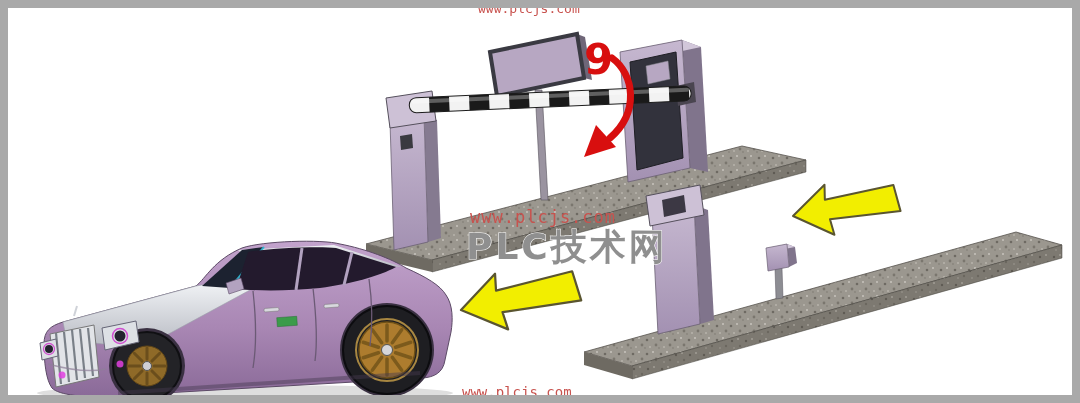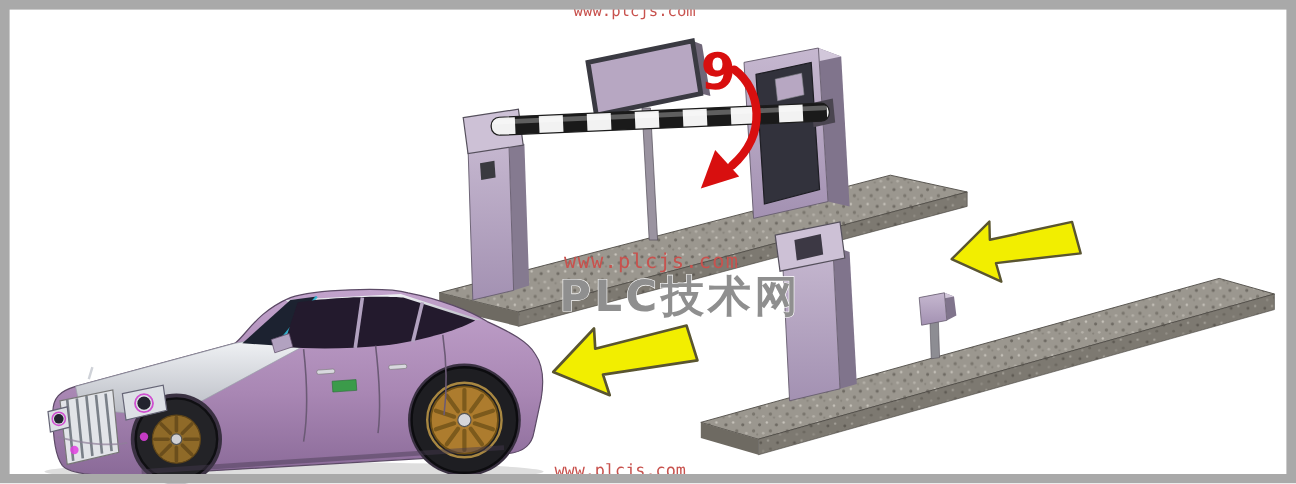--- a/index.html
+++ b/index.html
@@ -1,16 +1,16 @@
 <!DOCTYPE html>
 <html><head>
 <meta charset="utf-8">
 <style>
   html,body{margin:0;padding:0;background:#ffffff;}
-  #stage{position:relative;width:1080px;height:403px;overflow:hidden;background:#e5e5e5;
+  #stage{position:relative;width:1080px;height:403px;overflow:hidden;background:#ef4444;
          font-family:"DejaVu Sans", sans-serif;}
   svg{display:block;}
   text{user-select:none;}
   .wm-url{font-family:"DejaVu Sans Mono", monospace;}
   .wm-site{font-family:"DejaVu Sans", sans-serif;font-weight:bold;}
   .step-num{font-family:"DejaVu Sans", sans-serif;font-weight:bold;}
 </style>
 </head>
 <body>
 

